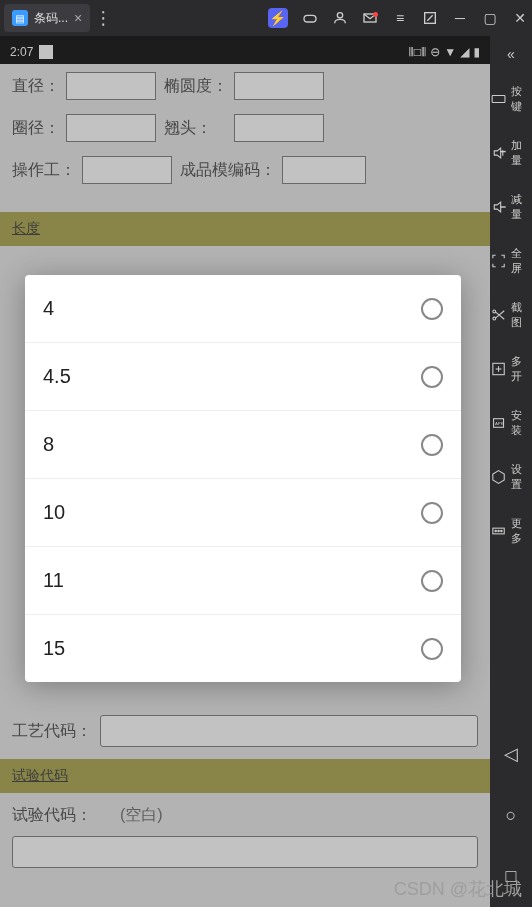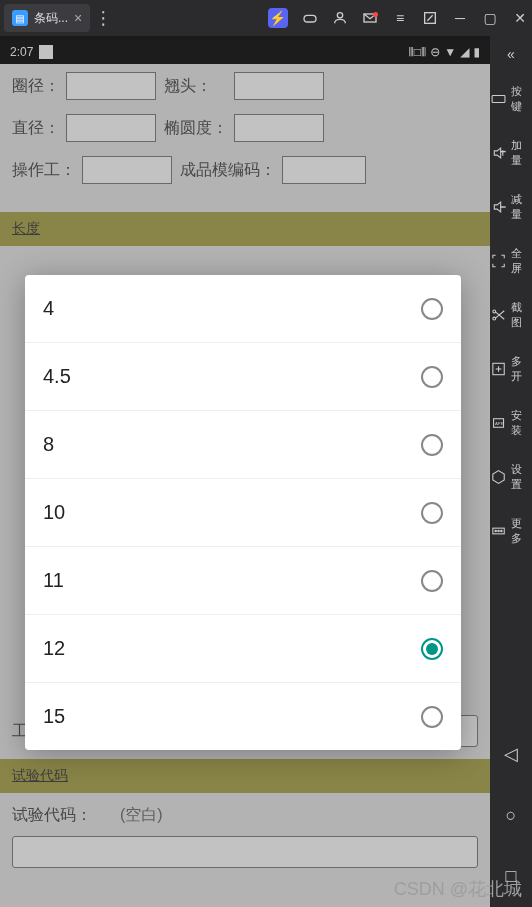--- a/index.html
+++ b/index.html
@@ -114,36 +114,36 @@
       <span>⊖</span>
       <span>▼</span>
       <span>◢</span>
       <span>▮</span>
     </div>
   </div>
 
   <div class="form-area">
     <div class="form-row">
       <div class="form-group">
+        <span class="form-label">直径：</span>
+        <input class="form-input inp-sm" style="">
+      </div>
+      <div class="form-group">
+        <span class="form-label">椭圆度：</span>
+        <input class="form-input inp-sm" style="">
+      </div>
+    </div>
+    <div class="form-row">
+      <div class="form-group">
         <span class="form-label">圈径：</span>
         <input class="form-input inp-sm" style="">
       </div>
       <div class="form-group">
         <span class="form-label">翘头：</span>
         <input class="form-input inp-sm" style="margin-left: 16px;">
-      </div>
-    </div>
-    <div class="form-row">
-      <div class="form-group">
-        <span class="form-label">直径：</span>
-        <input class="form-input inp-sm" style="">
-      </div>
-      <div class="form-group">
-        <span class="form-label">椭圆度：</span>
-        <input class="form-input inp-sm" style="">
       </div>
     </div>
     <div class="form-row">
       <div class="form-group">
         <span class="form-label">操作工：</span>
         <input class="form-input inp-sm" style="">
       </div>
       <div class="form-group">
         <span class="form-label">成品模编码：</span>
         <input class="form-input inp-md" style="">
@@ -184,24 +184,20 @@
     </div>
     <div class="dlg-item">
       <span class="dlg-label">10</span>
       <span class="radio"></span>
     </div>
     <div class="dlg-item">
       <span class="dlg-label">11</span>
       <span class="radio"></span>
     </div>
     <div class="dlg-item">
-      <span class="dlg-label">12</span>
-      <span class="radio sel"></span>
-    </div>
-    <div class="dlg-item">
       <span class="dlg-label">15</span>
       <span class="radio"></span>
     </div>
   </div>
 
 </div>
 
 <div class="right-bar">
   <div class="right-toggle">«</div>
   <div class="side-item">

